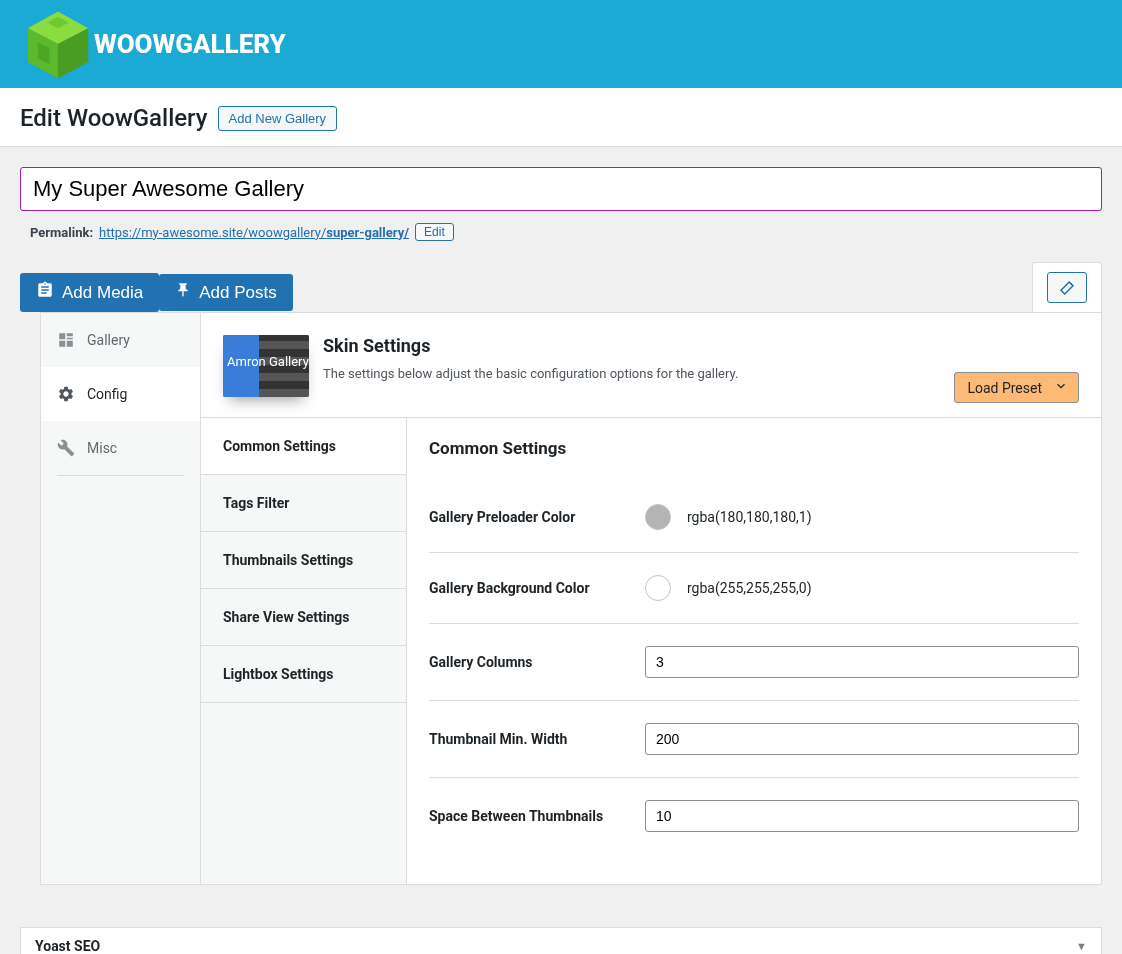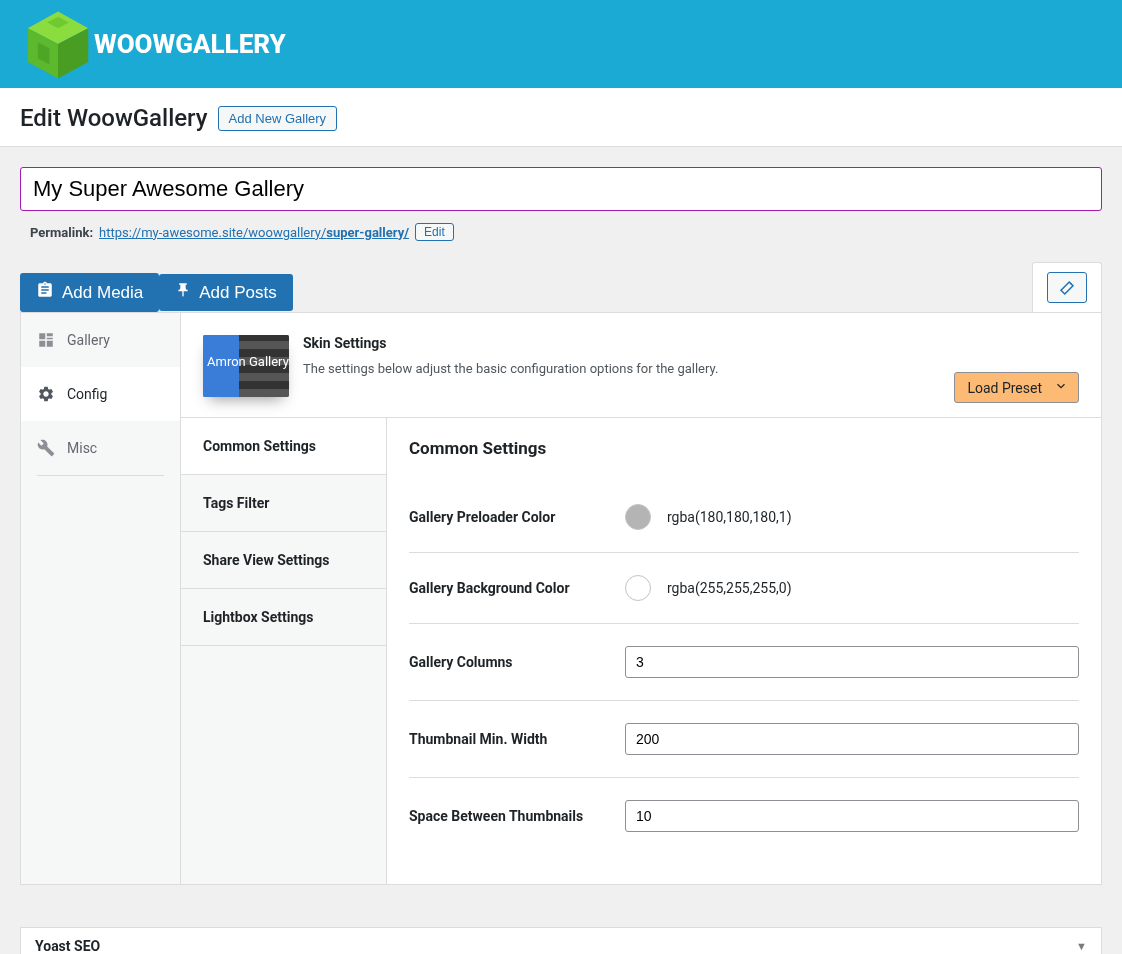--- a/index.html
+++ b/index.html
@@ -28,35 +28,35 @@
   .btn-small { border: 1px solid #2271b1; color: #2271b1; background: #f6f7f7; font-size: 12px; padding: 1px 8px; border-radius: 3px; cursor: pointer; }
 
   
   .toolbar { display: flex; align-items: center; margin-top: 32px; position: relative; }
   .btn-primary { background: #2271b1; color: #fff; border: none; font-size: 17px; padding: 8px 16px; border-radius: 3px; display: inline-flex; align-items: center; gap: 8px; cursor: pointer; }
   .btn-primary + .btn-primary { }
   .toolbar-right { position: absolute; right: 0; bottom: 0; display: flex; background: #fff; border: 1px solid #dcdcde; border-bottom: none; border-top-left-radius: 3px; border-top-right-radius: 3px; padding: 9px 14px; }
   .btn-icon { width: 40px; height: 31px; border: 1px solid #2271b1; background: #f6f7f7; border-radius: 3px; cursor: pointer; display: flex; align-items: center; justify-content: center; color: #2271b1; }
 
   
-  .main-panel { display: flex; border: 1px solid #dcdcde; margin-top: 0; background: #fff; }
+  .main-panel { display: flex; border: 1px solid #dcdcde; margin-top: 0; background: #fff; margin-left: 20px; }
   .sidebar-left { width: 160px; background: #f6f7f7; border-right: 1px solid #dcdcde; }
   .sidebar-left .item { display: flex; align-items: center; gap: 12px; padding: 18px 16px; font-size: 14px; color: #646970; cursor: pointer; }
   .sidebar-left .item.active { background: #fff; color: #1d2327; }
   .sidebar-left .item .icn { width: 18px; height: 18px; display: flex; align-items: center; justify-content: center; color: #8c8f94; flex-shrink: 0; }
   .sidebar-left .item.active .icn { color: #50575e; }
   .sidebar-left hr { border: none; border-top: 1px solid #dcdcde; margin: 0 16px; }
 
   .panel-body { flex: 1; display: flex; flex-direction: column; }
   .skin-header { display: flex; align-items: flex-start; gap: 14px; padding: 22px 22px 20px 22px; position: relative; }
   .skin-thumb { width: 86px; height: 62px; background: linear-gradient(135deg,#2a5db0 0%,#3a7dd8 100%); position: relative; box-shadow: 0 8px 14px -6px rgba(0,0,0,0.4); flex-shrink: 0; border-radius: 2px; overflow: hidden; }
   .skin-thumb::before { content:""; position:absolute; left:0; top:0; bottom:0; width:36px; background:#3a7dd8; display:block; }
   .skin-thumb::after { content:""; position:absolute; right:0; top:0; bottom:0; left:36px; background: repeating-linear-gradient(0deg,#555 0 8px,#333 8px 16px); }
   .skin-thumb-label { position: absolute; left: 4px; top: 20px; color: #fff; font-size: 13px; line-height: 1.1; z-index: 2; }
-  .skin-header-text h2 { font-size: 14px; font-weight: 700; margin-bottom: 10px; }
+  .skin-header-text h2 { font-size: 18px; font-weight: 700; margin-bottom: 10px; }
   .skin-header-text p { font-size: 13px; color: #50575e; }
   .preset-select { position: absolute; right: 22px; bottom: 14px; display: flex; align-items: center; gap: 12px; border: 1px solid #8c8f94; border-radius: 3px; padding: 6px 10px 6px 12px; font-size: 14px; cursor: pointer; background: #fdba74; }
   .preset-select svg { width: 14px; height: 14px; }
 
   .settings-wrap { display: flex; border-top: 1px solid #dcdcde; flex: 1; }
   .settings-tabs { width: 206px; background: #f6f7f7; border-right: 1px solid #dcdcde; }
   .settings-tabs .tab { padding: 20px 22px; font-size: 14px; font-weight: 700; border-bottom: 1px solid #dcdcde; cursor: pointer; }
   .settings-tabs .tab.active { background: #fff; }
 
   .settings-content { flex: 1; padding: 20px 22px 30px 22px; }
@@ -182,20 +182,21 @@
                 <polyline points="6 9 12 15 18 9"></polyline>
               </svg>
           </span>
         </div>
       </div>
 
       <div class="settings-wrap">
         <div class="settings-tabs">
           <div class="tab active">Common Settings</div>
           <div class="tab">Tags Filter</div>
+          <div class="tab">Thumbnails Settings</div>
           <div class="tab">Share View Settings</div>
           <div class="tab">Lightbox Settings</div>
         </div>
 
         <div class="settings-content">
           <h3>Common Settings</h3>
 
           <div class="field-row">
             <div class="field-label">Gallery Preloader Color</div>
             <div class="field-control">

